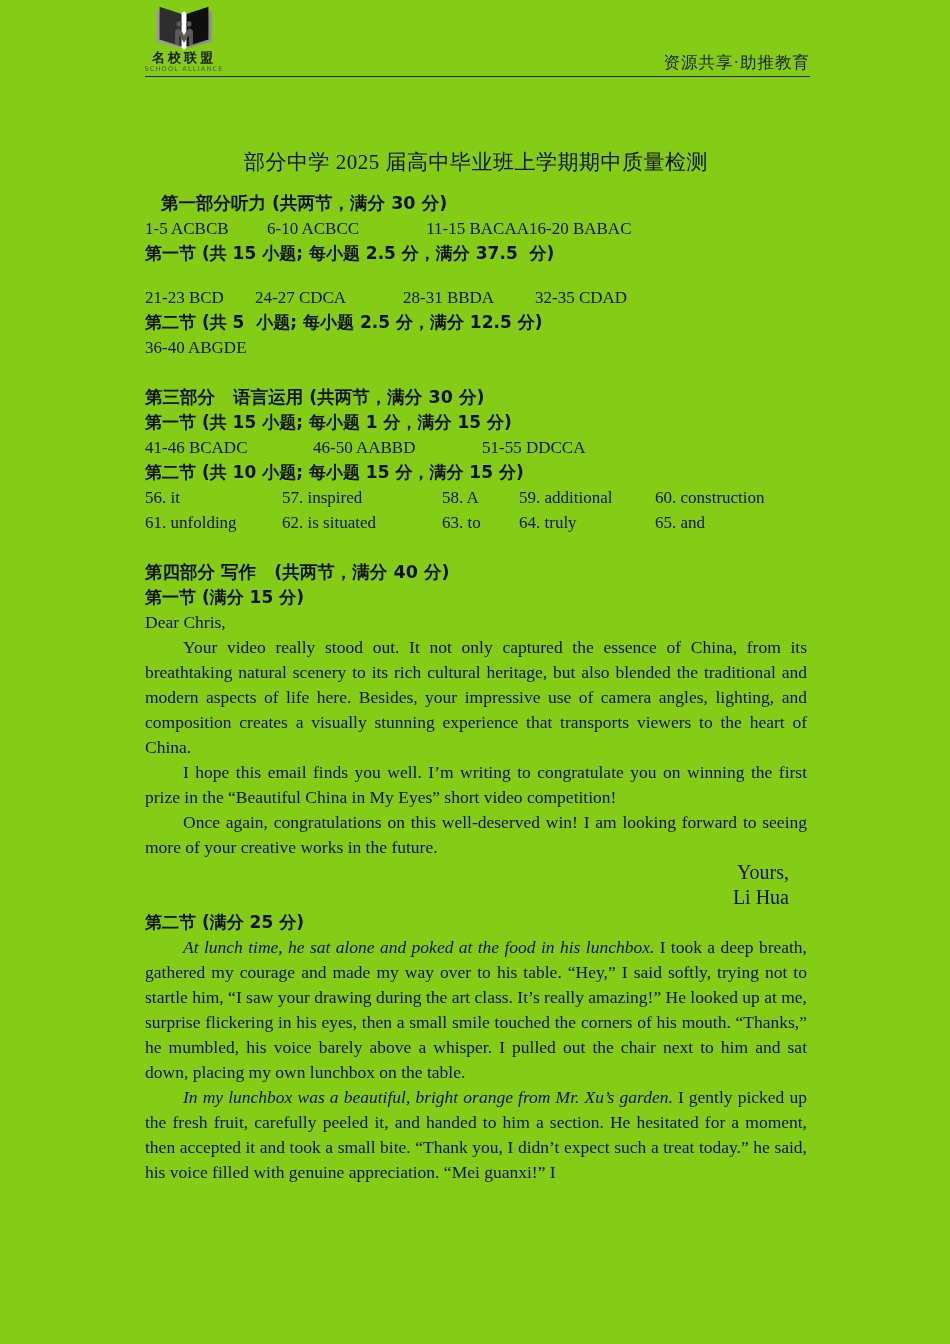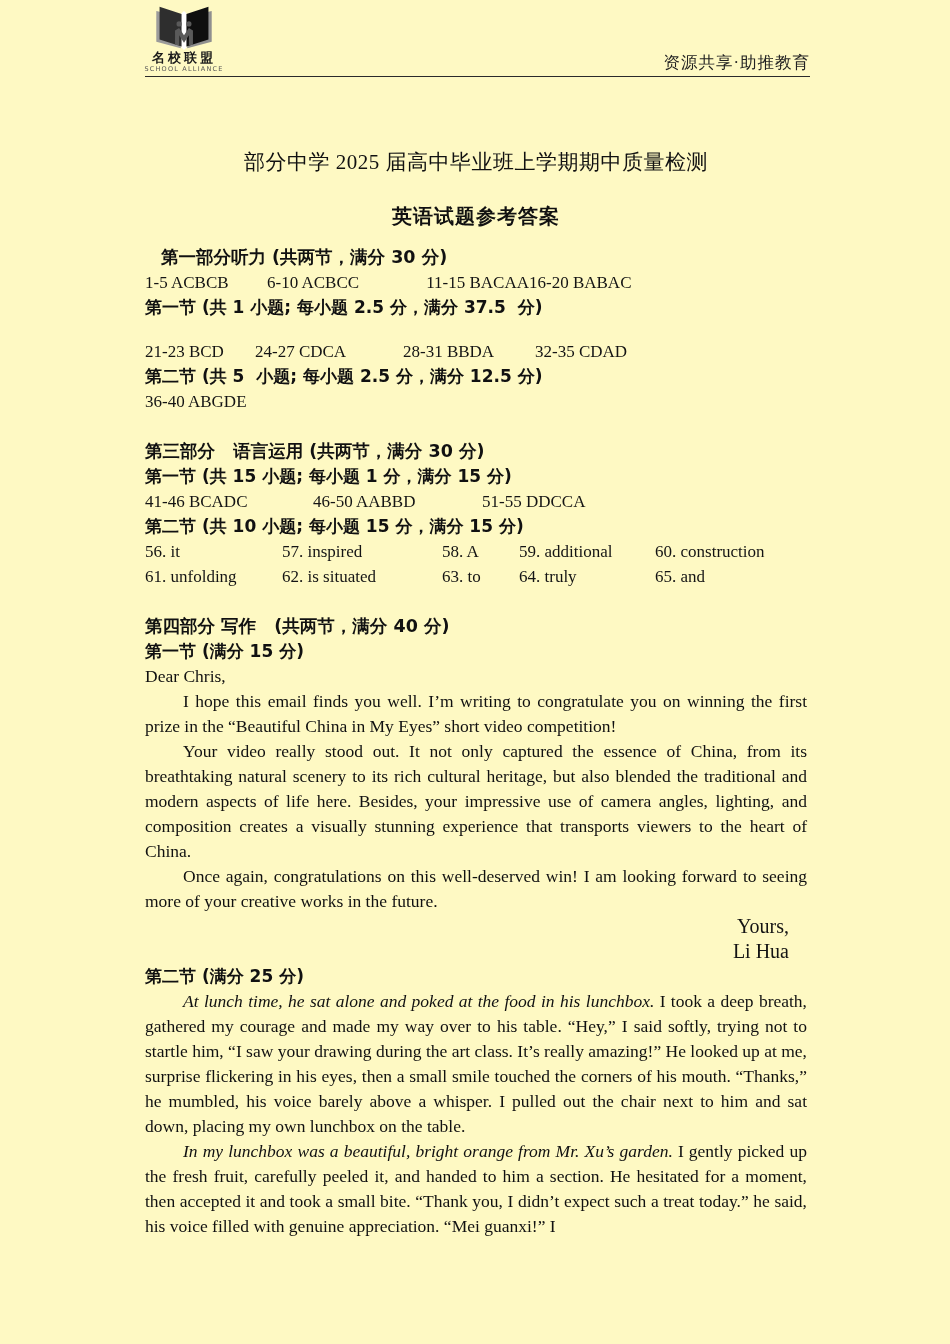--- a/index.html
+++ b/index.html
@@ -1,20 +1,20 @@
 <!DOCTYPE html>
 <html><head>
 <meta charset="utf-8">
 <style>
   html,body{margin:0;padding:0;background:#e8e8e8;}
   .page{
     position:relative;
     width:950px;height:1344px;
     margin:0 auto;
-    background:#fef9c3;
+    background:#84cc16;
     color:#141414;
     overflow:hidden;
     font-family:"Liberation Serif","DejaVu Serif",serif;
   }
   
   .header{position:relative;height:84px;}
   .logo{position:absolute;left:141px;top:6px;width:86px;text-align:center;}
   .logo-cn{
     font-family:"DejaVu Sans","Liberation Sans",sans-serif;
     font-weight:bold;font-size:13px;letter-spacing:3px;color:#1a1a1a;line-height:15px;
@@ -102,28 +102,27 @@
       <div class="logo-cn">名校联盟</div>
       <div class="logo-en">SCHOOL ALLIANCE</div>
     </div>
     <div class="slogan">资源共享·助推教育</div>
     <div class="rule"></div>
   </div>
 
   <div class="content">
 
     <div class="doc-title">部分中学 2025 届高中毕业班上学期期中质量检测</div>
-    <div class="doc-subtitle">英语试题参考答案</div>
 
     <div class="part-heading first">第一部分听力 (共两节，满分 30 分)</div>
     <div class="ans-row row-listening">
       <span>1-5 ACBCB</span><span>6-10 ACBCC</span><span>11-15 BACAA</span><span>16-20 BABAC</span>
     </div>
 
-    <div class="sec-heading">第一节 (共 1 小题; 每小题 2.5 分，满分 37.5  分)</div>
+    <div class="sec-heading">第一节 (共 15 小题; 每小题 2.5 分，满分 37.5  分)</div>
     <div class="ans-row row-reading1">
       <span>21-23 BCD</span><span>24-27 CDCA</span><span>28-31 BBDA</span><span>32-35 CDAD</span>
     </div>
     <div class="sec-heading">第二节 (共 5  小题; 每小题 2.5 分，满分 12.5 分)</div>
     <div class="ans-row">
       <span>36-40 ABGDE</span>
     </div>
 
     <div class="part-heading">第三部分   语言运用 (共两节，满分 30 分)</div>
     <div class="sec-heading">第一节 (共 15 小题; 每小题 1 分，满分 15 分)</div>
@@ -135,22 +134,22 @@
       <span>56.  it</span><span>57. inspired</span><span>58. A</span><span>59. additional</span><span>60. construction</span>
     </div>
     <div class="ans-row row-words">
       <span>61.  unfolding</span><span>62. is situated</span><span>63. to</span><span>64. truly</span><span>65. and</span>
     </div>
 
     <div class="part-heading">第四部分 写作   (共两节，满分 40 分)</div>
     <div class="sec-heading">第一节 (满分 15 分)</div>
 
     <p class="body-par no-indent">Dear Chris,</p>
+    <p class="body-par">Your video really stood out. It not only captured the essence of China, from its breathtaking natural scenery to its rich cultural heritage, but also blended the traditional and modern aspects of life here. Besides, your impressive use of camera angles, lighting, and composition creates a visually stunning experience that transports viewers to the heart of China.</p>
     <p class="body-par">I hope this email finds you well. I’m writing to congratulate you on winning the first prize in the “Beautiful China in My Eyes” short video competition!</p>
-    <p class="body-par">Your video really stood out. It not only captured the essence of China, from its breathtaking natural scenery to its rich cultural heritage, but also blended the traditional and modern aspects of life here. Besides, your impressive use of camera angles, lighting, and composition creates a visually stunning experience that transports viewers to the heart of China.</p>
     <p class="body-par">Once again, congratulations on this well-deserved win! I am looking forward to seeing more of your creative works in the future.</p>
     <div class="sign-line">Yours,</div>
     <div class="sign-line">Li Hua</div>
 
     <div class="sec-heading">第二节 (满分 25 分)</div>
     <p class="body-par"><span class="lead-italic">At lunch time, he sat alone and poked at the food in his lunchbox.</span><span> I took a deep breath, gathered my courage and made my way over to his table. “Hey,” I said softly, trying not to startle him, “I saw your drawing during the art class. It’s really amazing!” He looked up at me, surprise flickering in his eyes, then a small smile touched the corners of his mouth. “Thanks,” he mumbled, his voice barely above a whisper. I pulled out the chair next to him and sat down, placing my own lunchbox on the table.</span></p>
     <p class="body-par"><span class="lead-italic">In my lunchbox was a beautiful, bright orange from Mr. Xu’s garden.</span><span> I gently picked up the fresh fruit, carefully peeled it, and handed to him a section. He hesitated for a moment, then accepted it and took a small bite. “Thank you, I didn’t expect such a treat today.” he said, his voice filled with genuine appreciation. “Mei guanxi!” I</span></p>
 
   </div>
 </div>

